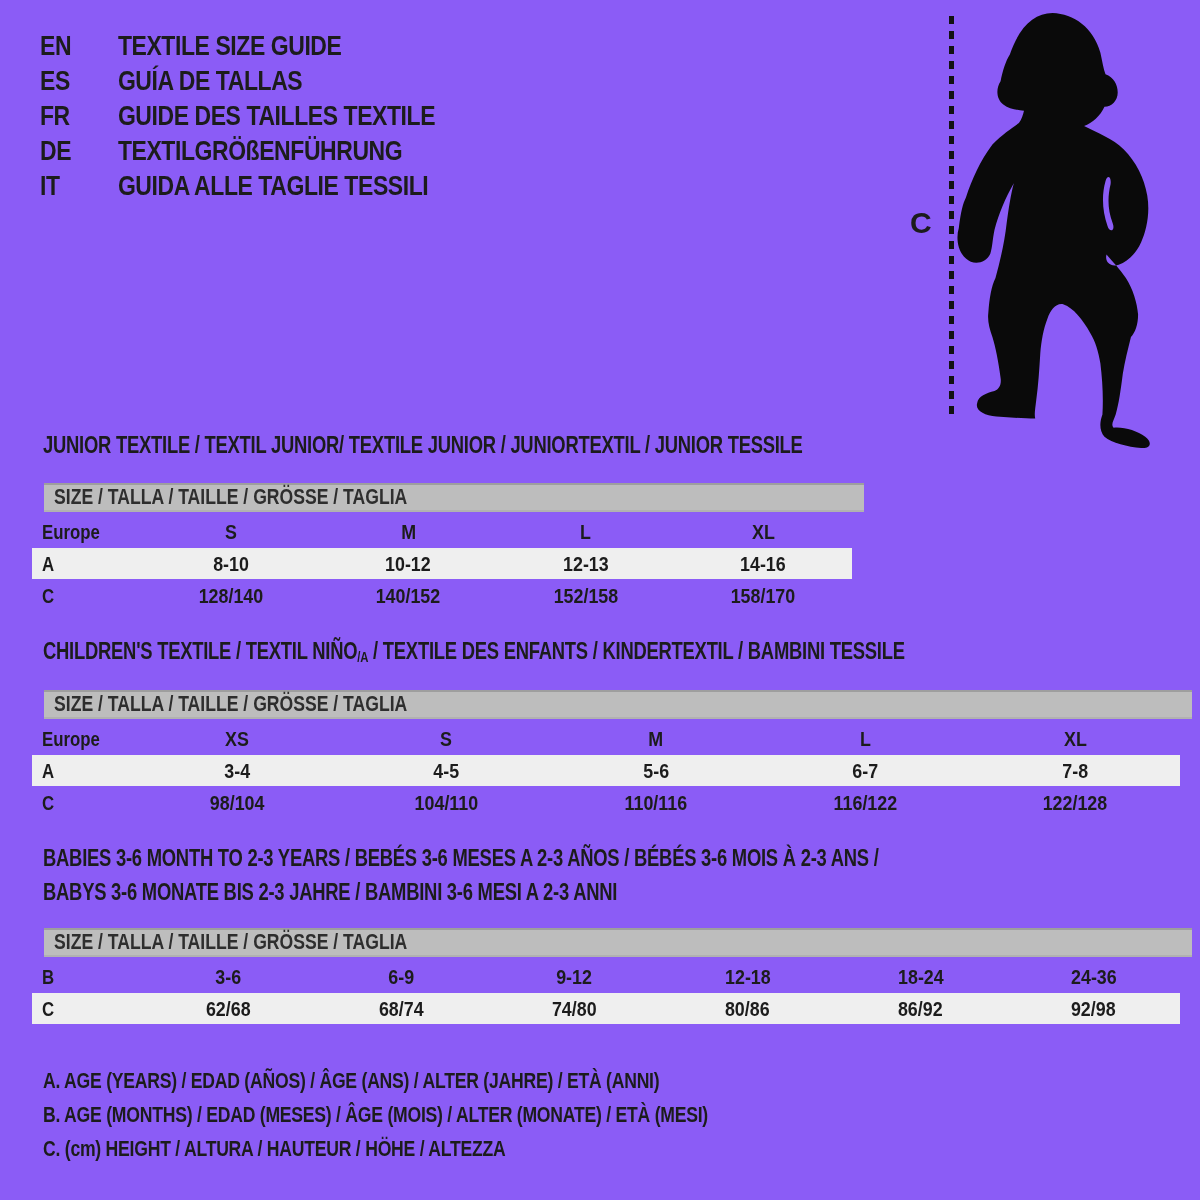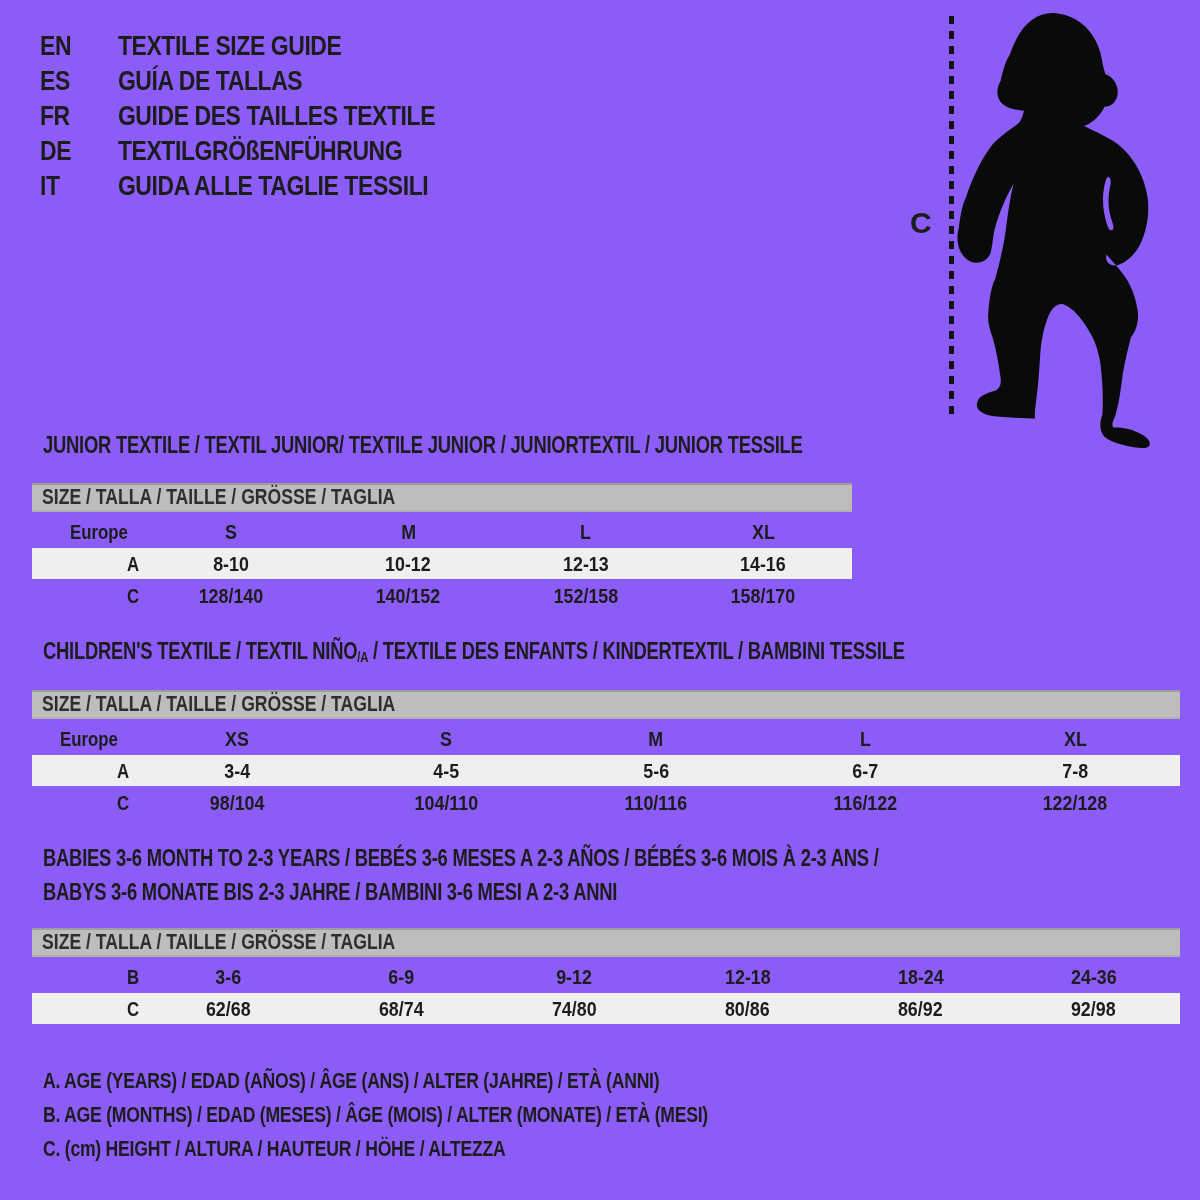--- a/index.html
+++ b/index.html
@@ -17,30 +17,30 @@
   .lang-code{width:95px;font-size:28px;font-weight:700;letter-spacing:-.5px;}
   .lang-title{font-size:28px;font-weight:700;letter-spacing:-.5px;white-space:nowrap;}
   
   .dash-line{width:5px;background:repeating-linear-gradient(to bottom,#121212 0 8px,transparent 8px 15px);}
   .fig-label{font-size:30px;font-weight:700;}
   
   .sec-title{font-size:23px;font-weight:700;transform:scaleX(.8);transform-origin:left center;white-space:nowrap;letter-spacing:-.3px;}
   .subs{font-size:.62em;vertical-align:-.22em;}
   
   .size-table{position:absolute;}
-  .band{position:absolute;left:0;top:0;width:100%;height:29px;background:#bdbdbd;
+  .band{position:absolute;left:12px;top:0;width:100%;height:29px;background:#bdbdbd;
         border-top:2px solid #9e9e9e;border-bottom:2px solid #b1b1b1;box-sizing:border-box;
         font-size:22px;font-weight:700;color:#2e2e2e;line-height:24px;padding-left:10px;}
   .trow{position:absolute;left:0;width:100%;height:31px;display:grid;align-items:center;
         font-size:21px;font-weight:700;}
   .cols-j{grid-template-columns:110px repeat(4,1fr);}
   .cols-c{grid-template-columns:100px repeat(5,1fr);}
   .cols-b{grid-template-columns:110px repeat(6,1fr);}
   .cell{text-align:center;}
-  .cell.lab{text-align:right;padding-left:10px;text-decoration:underline;}
+  .cell.lab{text-align:left;padding-left:10px;text-decoration:underline;}
   .shade{background:#efefef;}
   
   .note{font-size:22px;font-weight:700;transform:scaleX(.8);transform-origin:left center;white-space:nowrap;letter-spacing:-.3px;}
 </style>
 </head>
 <body>
 
 <div class="canvas">
 
   <div class="abs lang-block">

